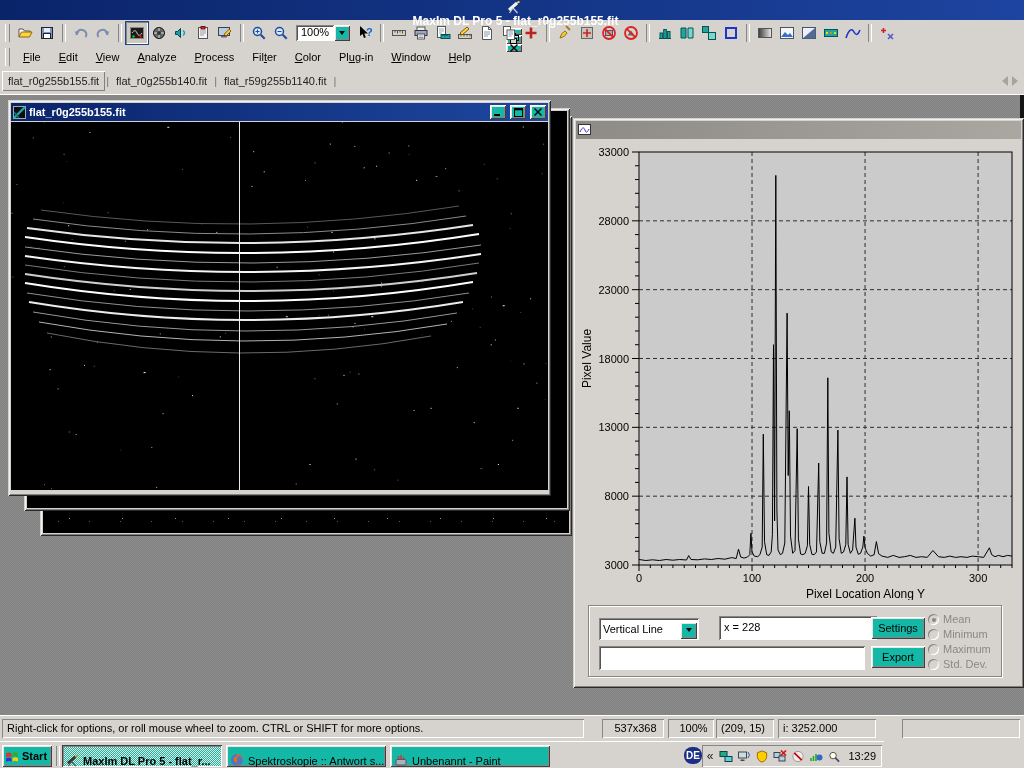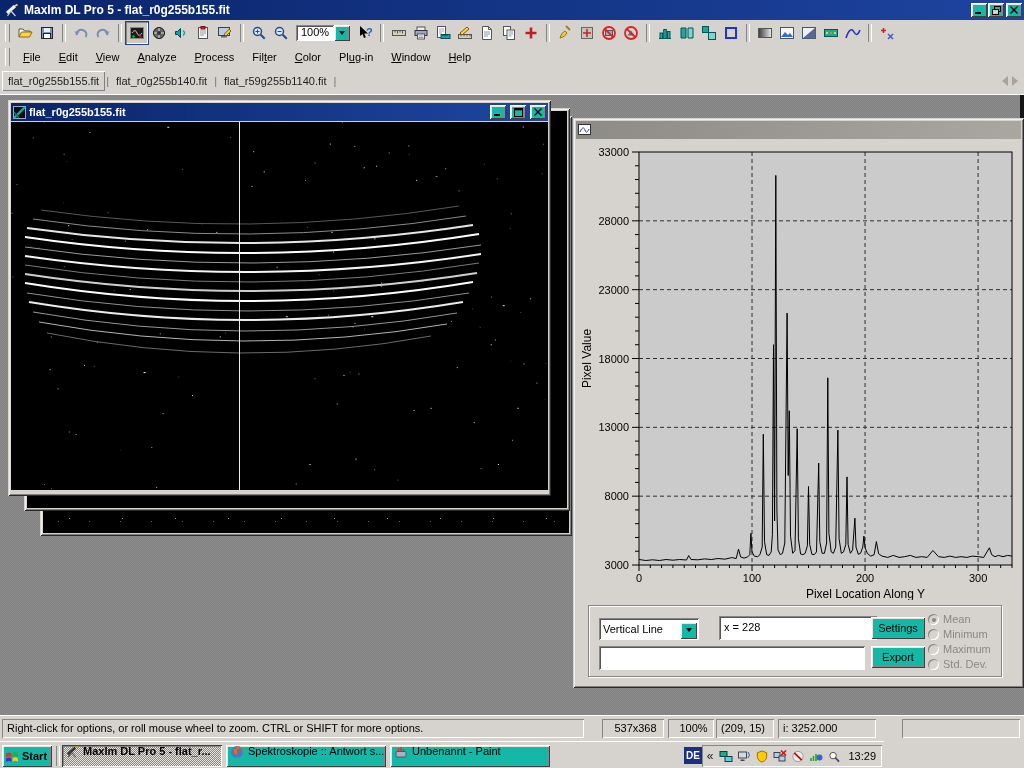--- a/index.html
+++ b/index.html
@@ -2,21 +2,21 @@
 <html><head>
 <meta charset="utf-8">
 <style>
   html,body{margin:0;padding:0;background:#444;}
   .screen{position:relative;width:1024px;height:768px;background:#d6d3ce;overflow:hidden;
           font-family:"Liberation Sans",sans-serif;font-size:11px;color:#000;}
   .bev-btn{background:#14b8a6;box-shadow:inset 1px 1px #fff,inset -1px -1px #404040,inset 2px 2px #e9e6e1,inset -2px -2px #868686;}
   .bev-win{background:#d6d3ce;box-shadow:inset 1px 1px #d6d3ce,inset -1px -1px #2a2a2a,inset 2px 2px #f2f0ec,inset -2px -2px #808080;}
   
   .titlebar{position:absolute;left:0;top:0;width:1024px;height:20px;display:flex;align-items:center;
-            background:linear-gradient(90deg,#0a246a,#1d44a0);color:#fff;font-weight:bold;font-size:12px;padding-left:3px;box-sizing:border-box;}
+            background:linear-gradient(90deg,#0a246a,#1d44a0);color:#fff;font-weight:bold;font-size:12px;padding-left:3px;box-sizing:border-box;flex-direction:column;}
   .titlebar .ttl{flex:1;margin-left:4px;white-space:nowrap;}
   .cap-btn{width:16px;height:14px;margin-left:1px;display:flex;align-items:center;justify-content:center;}
   
   .toolbar{position:absolute;left:0;top:20px;width:1024px;height:26px;display:flex;align-items:center;box-sizing:border-box;padding-left:4px;}
   .grip{width:3px;height:18px;border-left:1px solid #fff;border-right:1px solid #868686;margin:0 4px 0 1px;}
   .tsep{width:2px;height:18px;border-left:1px solid #868686;border-right:1px solid #fff;margin:0 4px;}
   .tbtn{width:22px;height:22px;display:flex;align-items:center;justify-content:center;}
   .tbtn.pressed{box-shadow:inset 1px 1px #868686,inset -1px -1px #fff;outline:1px solid #24418c;background:#ccc9c2;}
   .zoom-combo{display:flex;align-items:center;margin:0 4px;}
   .zoom-combo .zc-field{width:38px;height:16px;background:#fff;box-shadow:inset 1px 1px #868686,inset -1px -1px #fff,inset 2px 2px #55544f;
@@ -64,30 +64,30 @@
   .stat-row{position:absolute;left:339px;height:13px;display:flex;align-items:flex-end;gap:4px;color:#8a8882;}
   .radio{width:11px;height:11px;border-radius:50%;background:#d6d3ce;box-shadow:inset 1px 1px #868686,inset -1px -1px #fff;position:relative;}
   .radio.sel::after{content:"";position:absolute;left:3.5px;top:3.5px;width:4px;height:4px;border-radius:50%;background:#8a8882;}
   
   .statusbar{position:absolute;left:0;top:715px;width:1024px;height:26px;border-top:1px solid #fff;box-sizing:border-box;}
   .spanel{position:absolute;top:3px;height:19px;box-shadow:inset 1px 1px #868686,inset -1px -1px #fff;
           padding:3px 0 0 5px;box-sizing:border-box;white-space:nowrap;overflow:hidden;}
   
   .taskbar{position:absolute;left:0;top:741px;width:884px;height:27px;border-top:1px solid #fff;box-sizing:border-box;}
   .start-btn{position:absolute;left:2px;top:3px;width:50px;height:22px;display:flex;align-items:center;gap:3px;padding-left:3px;box-sizing:border-box;font-weight:bold;font-size:11px;}
-  .task-btn{position:absolute;top:3px;width:160px;height:22px;display:flex;align-items:flex-start;gap:4px;padding-left:4px;box-sizing:border-box;white-space:nowrap;overflow:hidden;}
+  .task-btn{position:absolute;top:3px;width:160px;height:22px;display:flex;align-items:flex-end;gap:4px;padding-left:4px;box-sizing:border-box;white-space:nowrap;overflow:hidden;}
   .task-btn.active-task{box-shadow:inset 1px 1px #404040,inset -1px -1px #fff,inset 2px 2px #868686;
      background-image:linear-gradient(45deg,#e8e5e0 25%,transparent 25%,transparent 75%,#e8e5e0 75%),
                       linear-gradient(45deg,#e8e5e0 25%,transparent 25%,transparent 75%,#e8e5e0 75%);
      background-size:2px 2px;background-position:0 0,1px 1px;font-weight:bold;}
   .tb-divider{position:absolute;left:56px;top:4px;width:2px;height:20px;border-left:1px solid #868686;border-right:1px solid #fff;}
   .tray{position:absolute;right:2px;top:3px;height:22px;display:flex;align-items:center;gap:3px;
         box-shadow:inset 1px 1px #868686,inset -1px -1px #fff;padding:0 6px 0 5px;}
   .lang-badge{position:absolute;right:182px;top:5px;width:18px;height:17px;background:#1b2f86;color:#fff;font-weight:bold;font-size:10px;
-              display:flex;align-items:center;justify-content:center;}
+              display:flex;align-items:center;justify-content:center;border-radius:8px;}
   .tray-icon{width:15px;height:14px;display:flex;align-items:center;justify-content:center;}
   .clock{padding-left:4px;font-size:11px;}
   .chev{color:#222;font-size:12px;padding-right:2px;}
   svg{display:block;}
   text{font-family:"Liberation Sans",sans-serif;}
 </style>
 </head>
 <body>
 
 <div class="screen">

